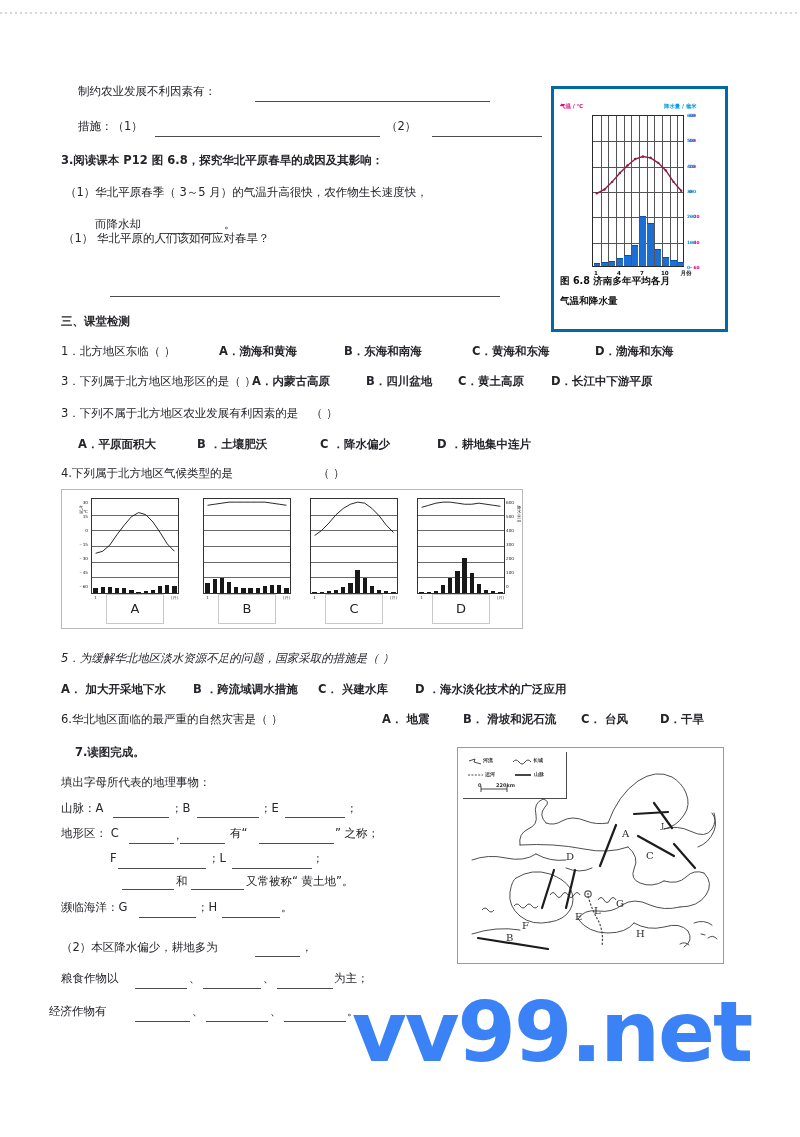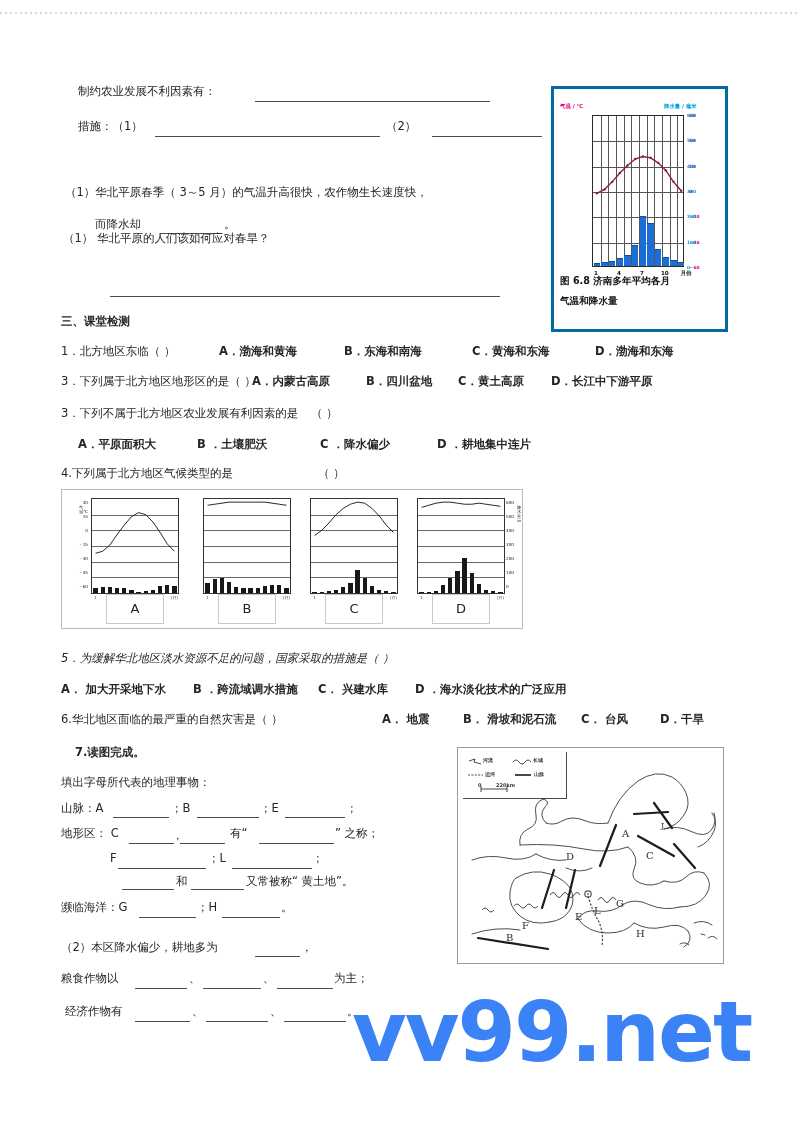--- a/index.html
+++ b/index.html
@@ -68,20 +68,21 @@
   <div class="wm">vv99.net</div>
 
   <div class="txt" style="left:78px;top:84px;">制约农业发展不利因素有：</div>
   <div class="blank" style="left:255px;top:100px;width:235px;"></div>
 
   <div class="txt" style="left:78px;top:119px;">措施：（1）</div>
   <div class="blank" style="left:155px;top:135px;width:225px;"></div>
   <div class="txt" style="left:386px;top:119px;">（2）</div>
   <div class="blank" style="left:432px;top:135px;width:110px;"></div>
 
+  <div class="txt b" style="left:61px;top:153px;">3.阅读课本  P12 图 6.8，探究华北平原春旱的成因及其影响：</div>
   <div class="txt" style="left:65px;top:185px;">（1）华北平原春季（  3～5 月）的气温升高很快，农作物生长速度快，</div>
   <div class="txt" style="left:95px;top:217px;">而降水却</div>
   <div class="blank" style="left:160px;top:232px;width:62px;"></div>
   <div class="txt" style="left:224px;top:217px;">。</div>
 
   <div class="txt" style="left:63px;top:231px;">（1）   华北平原的人们该如何应对春旱？</div>
   <div class="blank" style="left:110px;top:295px;width:390px;"></div>
 
   <div class="txt b" style="left:61px;top:314px;">三、课堂检测</div>
 
@@ -296,21 +297,21 @@
   <div class="txt" style="left:301px;top:940px;">，</div>
 
   <div class="txt" style="left:61px;top:971px;">粮食作物以</div>
   <div class="blank" style="left:135px;top:987px;width:52px;"></div>
   <div class="txt" style="left:189px;top:971px;">、</div>
   <div class="blank" style="left:203px;top:987px;width:58px;"></div>
   <div class="txt" style="left:263px;top:971px;">、</div>
   <div class="blank" style="left:277px;top:987px;width:56px;"></div>
   <div class="txt" style="left:334px;top:971px;">为主；</div>
 
-  <div class="txt" style="left:65px;top:1004px;">经济作物有</div>
+  <div class="txt" style="left:49px;top:1004px;">经济作物有</div>
   <div class="blank" style="left:135px;top:1020px;width:55px;"></div>
   <div class="txt" style="left:192px;top:1004px;">、</div>
   <div class="blank" style="left:206px;top:1020px;width:62px;"></div>
   <div class="txt" style="left:270px;top:1004px;">、</div>
   <div class="blank" style="left:284px;top:1020px;width:62px;"></div>
   <div class="txt" style="left:347px;top:1004px;">。</div>
 
   <div class="jinan">
     <div class="jn-ttlL" style="left:6px;top:14px;">气温 / ℃</div>
     <div class="jn-ttlR" style="left:110px;top:14px;">降水量 / 毫米</div>

